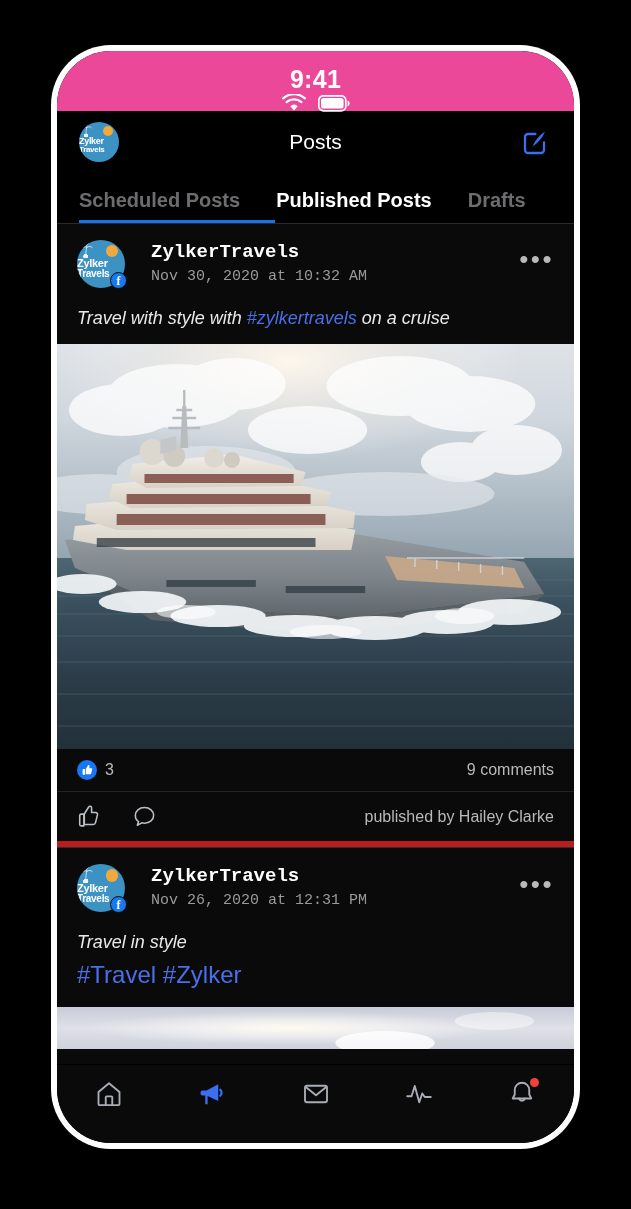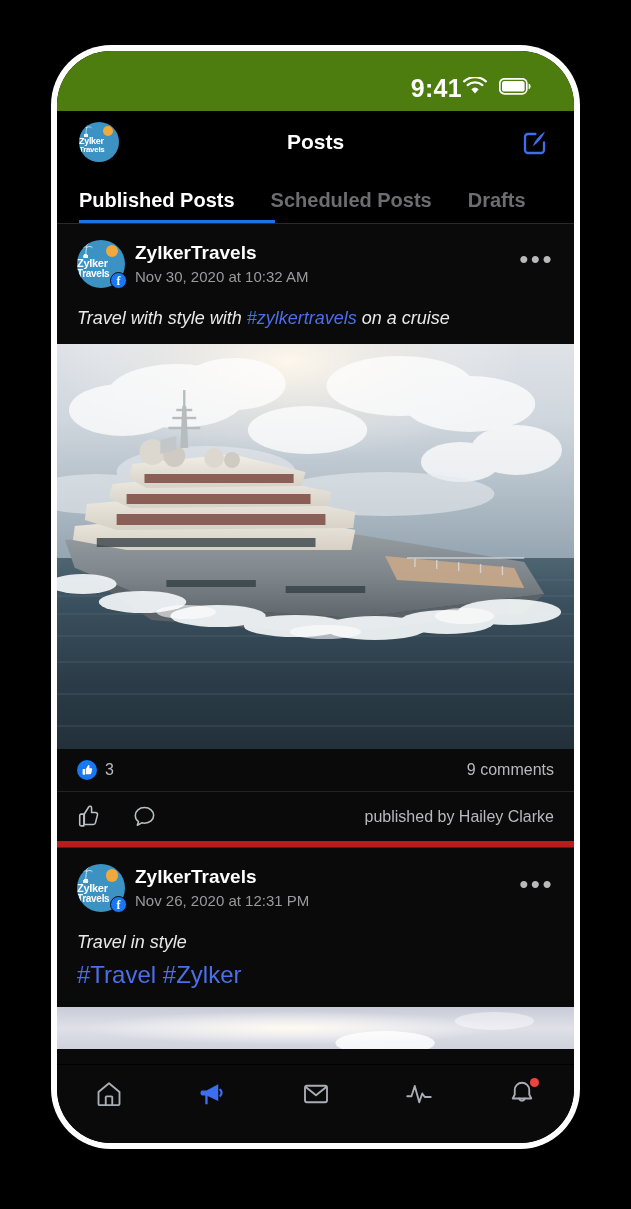--- a/index.html
+++ b/index.html
@@ -14,36 +14,37 @@
     background:#fff; border-radius:60px;
     box-shadow:0 0 0 0 #fff;
   }
   .phone-screen{
     position:absolute; left:57px; top:51px; width:517px; height:1092px;
     background:#000; border-radius:54px; overflow:hidden;
   }
 
   
   .status-bar{
-    position:relative; height:60px; background:#4d7c0f;
-    display:flex; align-items:center; justify-content:flex-end;
+    position:relative; height:60px; background:#ec4899;
+    display:flex; align-items:center; justify-content:flex-start;
     padding:14px 42px 0 42px;
+    flex-direction:column;
   }
   .status-time{ color:#fff; font-size:25px; font-weight:600; letter-spacing:.3px; }
   .status-right{ display:flex; align-items:center; gap:11px; }
 
   
   .nav-bar{
     height:62px; display:flex; align-items:center; position:relative;
     padding:0 22px;
   }
   .brand-avatar{ width:40px; height:40px; border-radius:50%; position:relative; flex:0 0 auto; }
   .nav-title{
     position:absolute; left:0; right:0; text-align:center;
-    color:#fff; font-size:21px; font-weight:700; pointer-events:none;
+    color:#fff; font-size:21px; font-weight:400; pointer-events:none;
   }
   .compose-btn{ margin-left:auto; width:34px; height:34px; display:flex;
                 align-items:center; justify-content:center; }
 
   
   .avatar-art{ position:absolute; inset:0; border-radius:50%;
                background:#3d92c4; overflow:hidden; }
   .av-sun{ position:absolute; right:14%; top:10%; width:26%; height:26%;
            border-radius:50%; background:#f2a93b; }
   .av-palm{ position:absolute; left:8%; top:6%; width:34%; height:32%;
@@ -72,21 +73,21 @@
   .tabs-underline{ position:absolute; left:22px; bottom:0; width:196px; height:3px;
                    background:#1a73e8; }
   .tabs-rule{ height:1px; background:#2a2a2c; }
 
   
   .feed{ height:840px; overflow:hidden; background:#0a0a0a; }
   .post{ background:#0a0a0a; }
   .post-head{ display:flex; align-items:center; padding:16px 20px 4px 20px; }
   .post-avatar{ width:48px; height:48px; border-radius:50%; position:relative;
                 flex:0 0 auto; }
-  .post-meta{ margin-left:10px; }
+  .post-meta{ margin-left:26px;font-family:Liberation Mono, monospace; }
   .post-author{ color:#fff; font-size:19px; font-weight:700; line-height:1.25; }
   .post-time{ color:#9a9a9e; font-size:15px; line-height:1.4; margin-top:1px; }
   .post-more{ margin-left:auto; color:#b9b9bd; font-size:26px; letter-spacing:2.5px;
               line-height:.6; padding-bottom:8px; }
   .post-text{ color:#e9e9ea; font-size:18px; padding:14px 32px 14px 20px;
               line-height:1.35;font-style:italic; }
   .post-text.second{ padding-bottom:6px; }
   .hashtag{ color:#4a6fe8; }
   .post-tags{ font-size:24px; padding:0 20px 18px 20px; color:#4a6fe8; }
 
@@ -166,22 +167,22 @@
 
       <div class="compose-btn">
         <svg width="30" height="30" viewBox="0 0 30 30">
           <path d="M24 15.5 V23 a3 3 0 0 1-3 3 H8 a3 3 0 0 1-3-3 V10 a3 3 0 0 1 3-3 h7.4" stroke="#3b6ef0" stroke-width="2.3" fill="none" stroke-linecap="round"></path>
           <path d="M12.5 19.5 C15 13 19.5 8 25 4.5 C22.5 10.5 18 16 12.5 19.5 Z" fill="#3b6ef0"></path>
         </svg>
       </div>
     </div>
 
     <div class="tabs">
+      <div class="tab">Scheduled Posts</div>
       <div class="tab active">Published Posts</div>
-      <div class="tab">Scheduled Posts</div>
       <div class="tab">Drafts</div>
       <div class="tabs-underline"></div>
     </div>
     <div class="tabs-rule"></div>
 
     <div class="feed">
 
       <div class="post">
         <div class="post-head">
           <div class="post-avatar">

